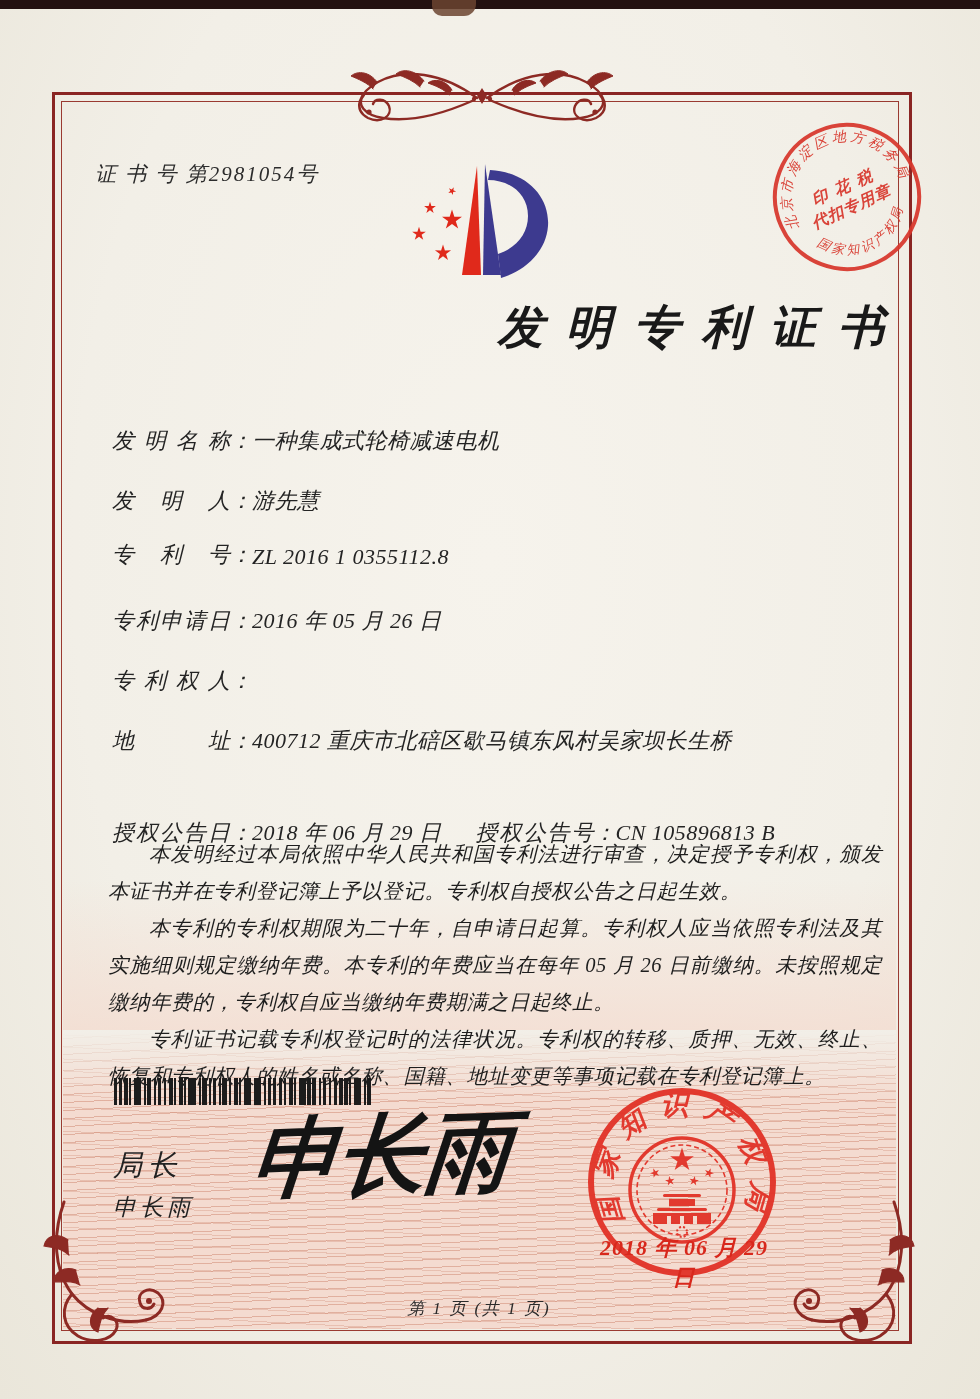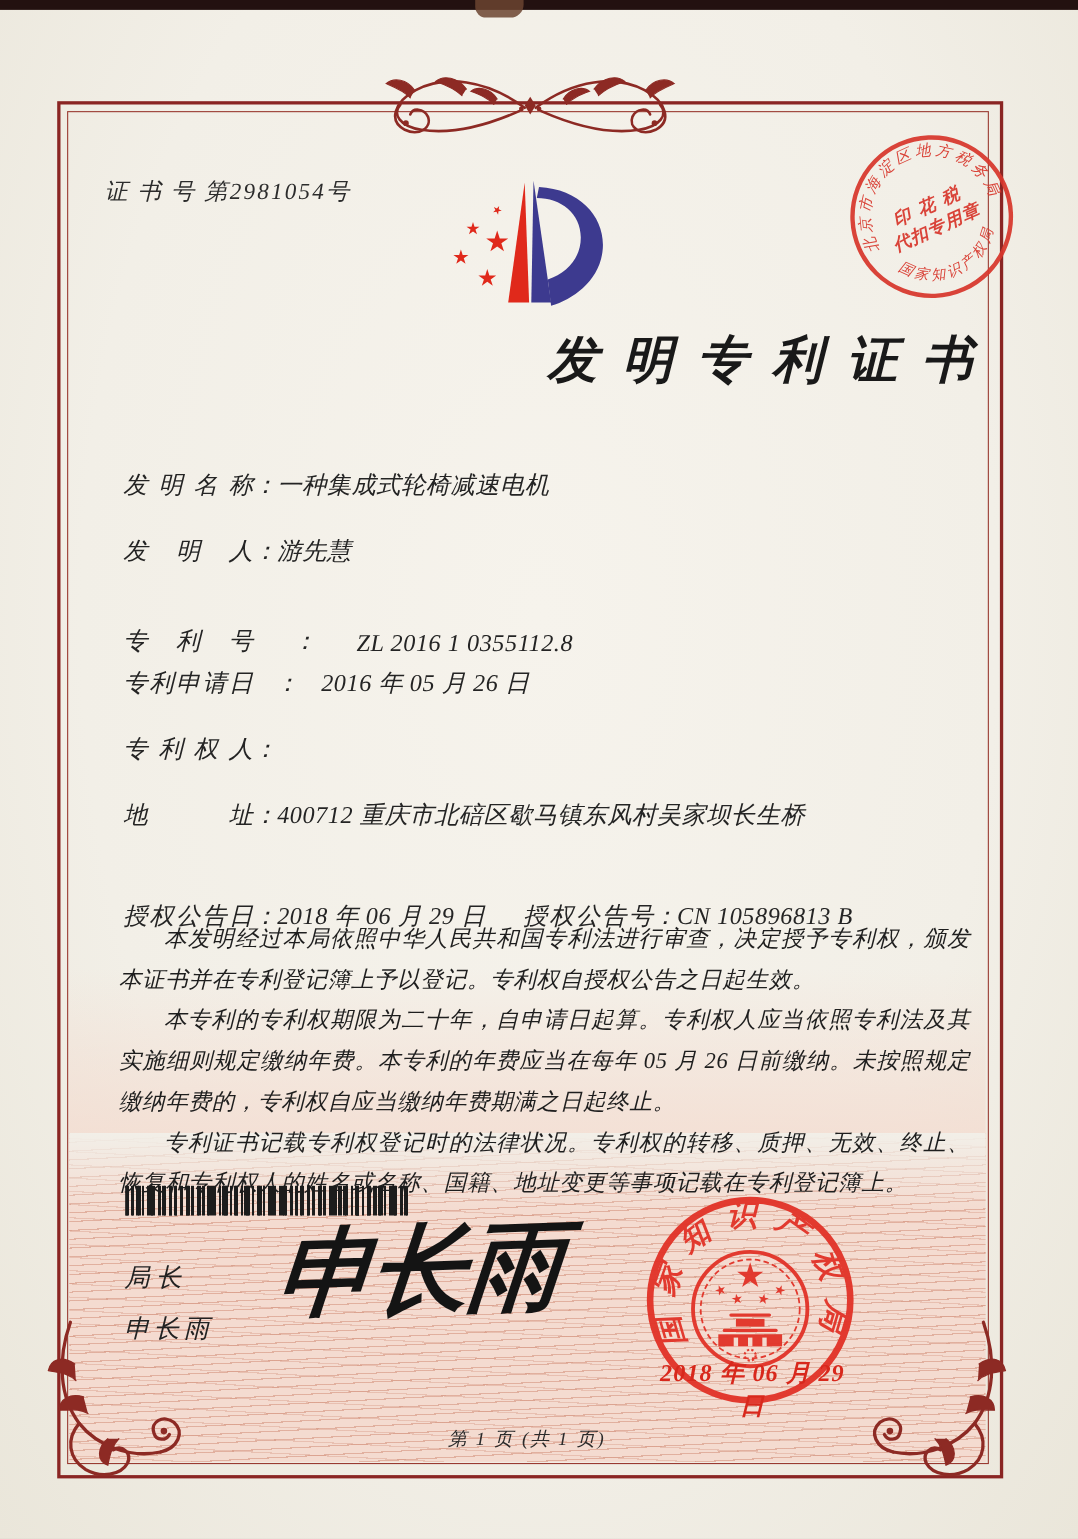--- a/index.html
+++ b/index.html
@@ -36,21 +36,21 @@
   .f-colon{display:inline-block;width:22px;}
   .f-value{letter-spacing:.5px;white-space:nowrap;}
   .grant-right{margin-left:34px;display:flex;align-items:baseline;}
   .paras{left:108px;top:836px;width:774px;font-size:20.5px;line-height:37px;color:#1e1e1e;}
   .paras p{margin:0;text-indent:2em;text-align:justify;letter-spacing:.6px;}
   .barcode{left:114px;top:1078px;width:258px;height:27px;background-color:transparent;
     background-image:
       repeating-linear-gradient(90deg,#1c1c1c 0 2px,rgba(0,0,0,0) 2px 5px),
       repeating-linear-gradient(90deg,#1c1c1c 0 3px,rgba(0,0,0,0) 3px 11px),
       repeating-linear-gradient(90deg,rgba(0,0,0,0) 0 6px,#1c1c1c 6px 8px,rgba(0,0,0,0) 8px 17px);}
-  .director-title{left:113px;top:1146px;font-size:23px;letter-spacing:6px;color:#222;}
+  .director-title{left:113px;top:1146px;font-size:29px;letter-spacing:6px;color:#222;}
   .director-name{left:113px;top:1192px;font-size:23px;letter-spacing:4px;color:#222;}
   .sig-script{left:252px;top:1108px;width:300px;font-size:88px;font-weight:bold;color:#141414;
     transform:rotate(-2deg) skewX(-7deg);letter-spacing:-2px;line-height:1.1;}
   .seal-date{left:588px;top:1233px;width:192px;text-align:center;font-size:22px;font-weight:bold;
     color:#d8281c;letter-spacing:1px;}
   .footer{left:52px;top:1297px;width:854px;text-align:center;font-size:17px;letter-spacing:2px;color:#2b2b2b;}
   svg text{font-family:"Liberation Serif","DejaVu Serif",serif;}
 </style>
 </head>
 <body>
@@ -141,26 +141,26 @@
   <div class="abs field-row" style="top:426px;">
     <span class="f-label">发明名称</span>
       <span class="f-colon">：</span>
       <span class="f-value">一种集成式轮椅减速电机</span>
   </div>
   <div class="abs field-row" style="top:486px;">
     <span class="f-label">发明人</span>
       <span class="f-colon">：</span>
       <span class="f-value">游先慧</span>
   </div>
-  <div class="abs field-row" style="top:568px;gap:36px;">
+  <div class="abs field-row" style="top:540px;">
     <span class="f-label">专利号</span>
       <span class="f-colon">：</span>
       <span class="f-value">ZL 2016 1 0355112.8</span>
   </div>
-  <div class="abs field-row" style="top:606px;gap:20px;">
+  <div class="abs field-row" style="top:606px;">
     <span class="f-label">专利申请日</span>
       <span class="f-colon">：</span>
       <span class="f-value">2016 年 05 月 26 日</span>
   </div>
   <div class="abs field-row" style="top:666px;">
     <span class="f-label">专利权人</span>
       <span class="f-colon">：</span>
   </div>
   <div class="abs field-row" style="top:726px;">
     <span class="f-label">地址</span>

